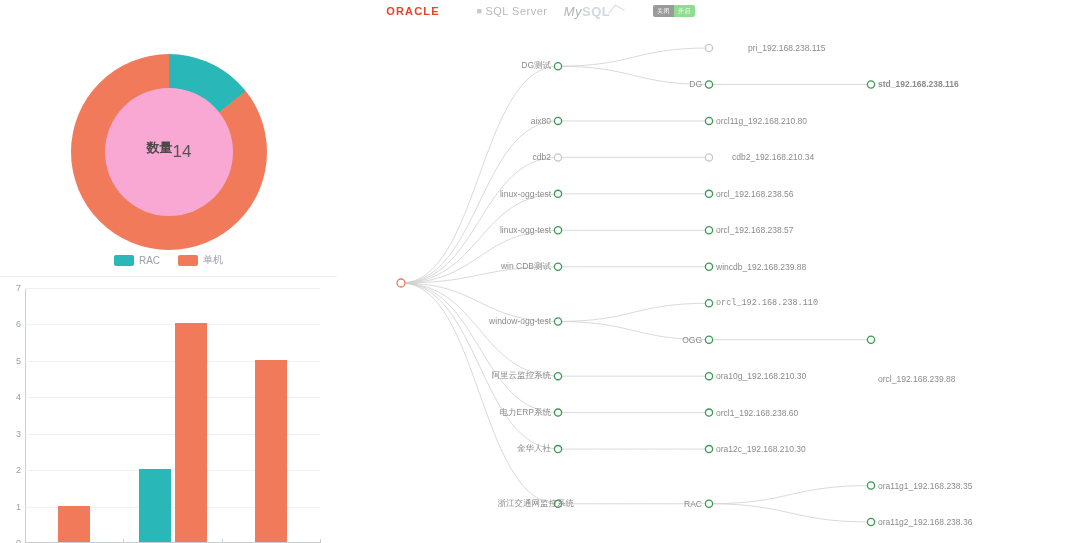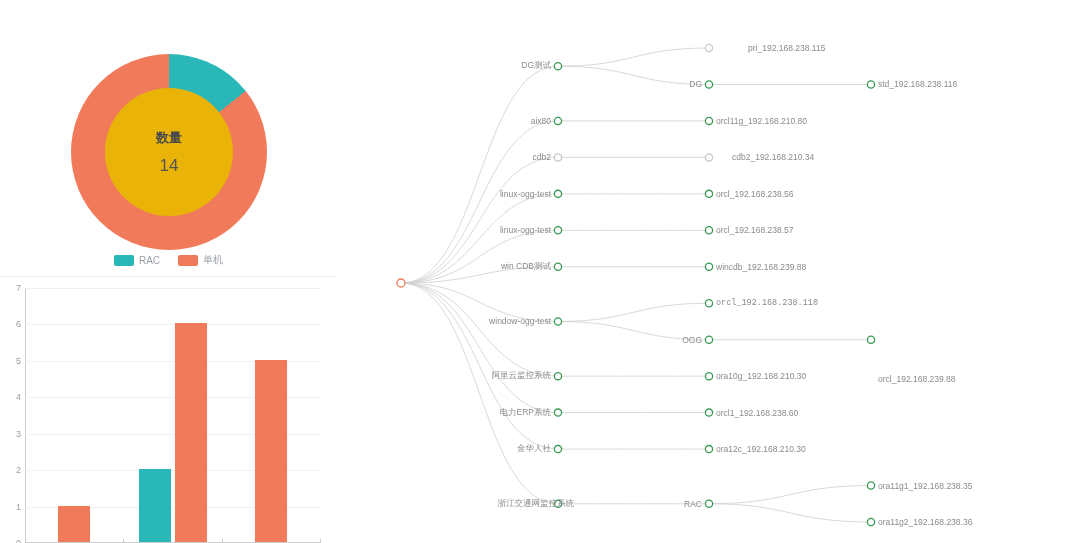--- a/index.html
+++ b/index.html
@@ -46,22 +46,22 @@
   .left-col{position:absolute;left:0;top:22px;width:337px;height:521px;}
   .panel{position:relative;background:#fff;}
   .donut-panel{position:absolute;left:0;top:0;width:337px;height:236px;}
   .donut-wrap{position:absolute;left:71px;top:32px;width:196px;height:196px;}
   .donut{
     width:196px;height:196px;border-radius:50%;
     background:conic-gradient(#29b7b7 0deg 51.43deg, #f07a5a 51.43deg 360deg);
   }
   .donut-hole{
     position:absolute;left:34px;top:34px;width:128px;height:128px;
-    border-radius:50%;background:#eab308;
-    display:flex;flex-direction:column;align-items:center;justify-content:center;
+    border-radius:50%;background:#f9a8d4;
+    display:flex;flex-direction:row;align-items:center;justify-content:center;
   }
   .donut-title{font-size:13px;color:#4a4a4a;margin-bottom:9px;font-weight:bold;}
   .donut-value{font-size:17px;color:#555;}
 
   .donut-legend{
     position:absolute;left:0;top:231px;width:337px;
     display:flex;justify-content:center;align-items:center;gap:18px;
   }
   .legend-item{display:flex;align-items:center;gap:5px;cursor:pointer;}
   .legend-swatch{width:20px;height:11px;border-radius:2px;}
@@ -91,20 +91,39 @@
     transform:translateY(-50%);
   }
   .node-label.right{text-align:left;}
   .node-label.left{text-align:right;}
 </style>
 </head>
 <body>
 
 <div class="page">
 
+  <div class="vendor-bar">
+    <div class="vendor v-oracle">
+      <span>ORACLE</span>
+    </div>
+    <div class="vendor v-sqlserver">
+      <span class="ms-mark">■</span>
+      <span>SQL Server</span>
+    </div>
+    <div class="vendor v-mysql">
+      <span class="mysql-word"><span>My</span><span class="sql">SQL</span></span>
+      <span class="dolphin"></span>
+    </div>
+    <div class="vendor v-toggle">
+      <span class="toggle-pill">
+        <span class="tog-left">关闭</span>
+        <span class="tog-right">开启</span>
+      </span>
+    </div>
+  </div>
 
   <div class="left-col">
 
     <div class="panel donut-panel">
       <div class="donut-wrap">
         <div class="donut" id="donut-ring" style="background: conic-gradient(rgb(41, 183, 183) 0deg, rgb(41, 183, 183) 51.4286deg, rgb(240, 122, 90) 51.4286deg, rgb(240, 122, 90) 360deg);"></div>
         <div class="donut-hole">
           <div class="donut-title">数量</div>
           <div class="donut-value">14</div>
         </div>
@@ -210,21 +229,21 @@
         <circle cx="372" cy="427.07692307692304" r="3.6" fill="#ffffff" stroke="#3a9a55" stroke-width="1.3"></circle>
         <circle cx="221" cy="481.7692307692308" r="3.6" fill="#ffffff" stroke="#3a9a55" stroke-width="1.3"></circle>
         <circle cx="372" cy="481.7692307692308" r="3.6" fill="#ffffff" stroke="#3a9a55" stroke-width="1.3"></circle>
         <circle cx="534" cy="463.53846153846155" r="3.6" fill="#ffffff" stroke="#3a9a55" stroke-width="1.3"></circle>
         <circle cx="534" cy="500" r="3.6" fill="#ffffff" stroke="#3a9a55" stroke-width="1.3"></circle>
       </svg>
     <div id="tree-labels">
         <div class="node-label left" style="top: 44.2308px; right: 529px;">DG测试</div>
         <div class="node-label right" style="top: 26px; left: 379px; padding-left: 32px;">pri_192.168.238.115</div>
         <div class="node-label left" style="top: 62.4615px; right: 378px;">DG</div>
-        <div class="node-label right" style="top: 62.4615px; left: 541px;">std_192.168.238.116</div>
+        <div class="node-label right" style="top: 62.4615px; left: 541px; font-weight: bold;">std_192.168.238.116</div>
         <div class="node-label left" style="top: 98.9231px; right: 529px;">aix80</div>
         <div class="node-label right" style="top: 98.9231px; left: 379px;">orcl11g_192.168.210.80</div>
         <div class="node-label left" style="top: 135.385px; right: 529px;">cdb2</div>
         <div class="node-label right" style="top: 135.385px; left: 379px; margin-left: 16px;">cdb2_192.168.210.34</div>
         <div class="node-label left" style="top: 171.846px; right: 529px;">linux-ogg-test</div>
         <div class="node-label right" style="top: 171.846px; left: 379px;">orcl_192.168.238.56</div>
         <div class="node-label left" style="top: 208.308px; right: 529px;">linux-ogg-test</div>
         <div class="node-label right" style="top: 208.308px; left: 379px;">orcl_192.168.238.57</div>
         <div class="node-label left" style="top: 244.769px; right: 529px;">win CDB测试</div>
         <div class="node-label right" style="top: 244.769px; left: 379px;">wincdb_192.168.239.88</div>

